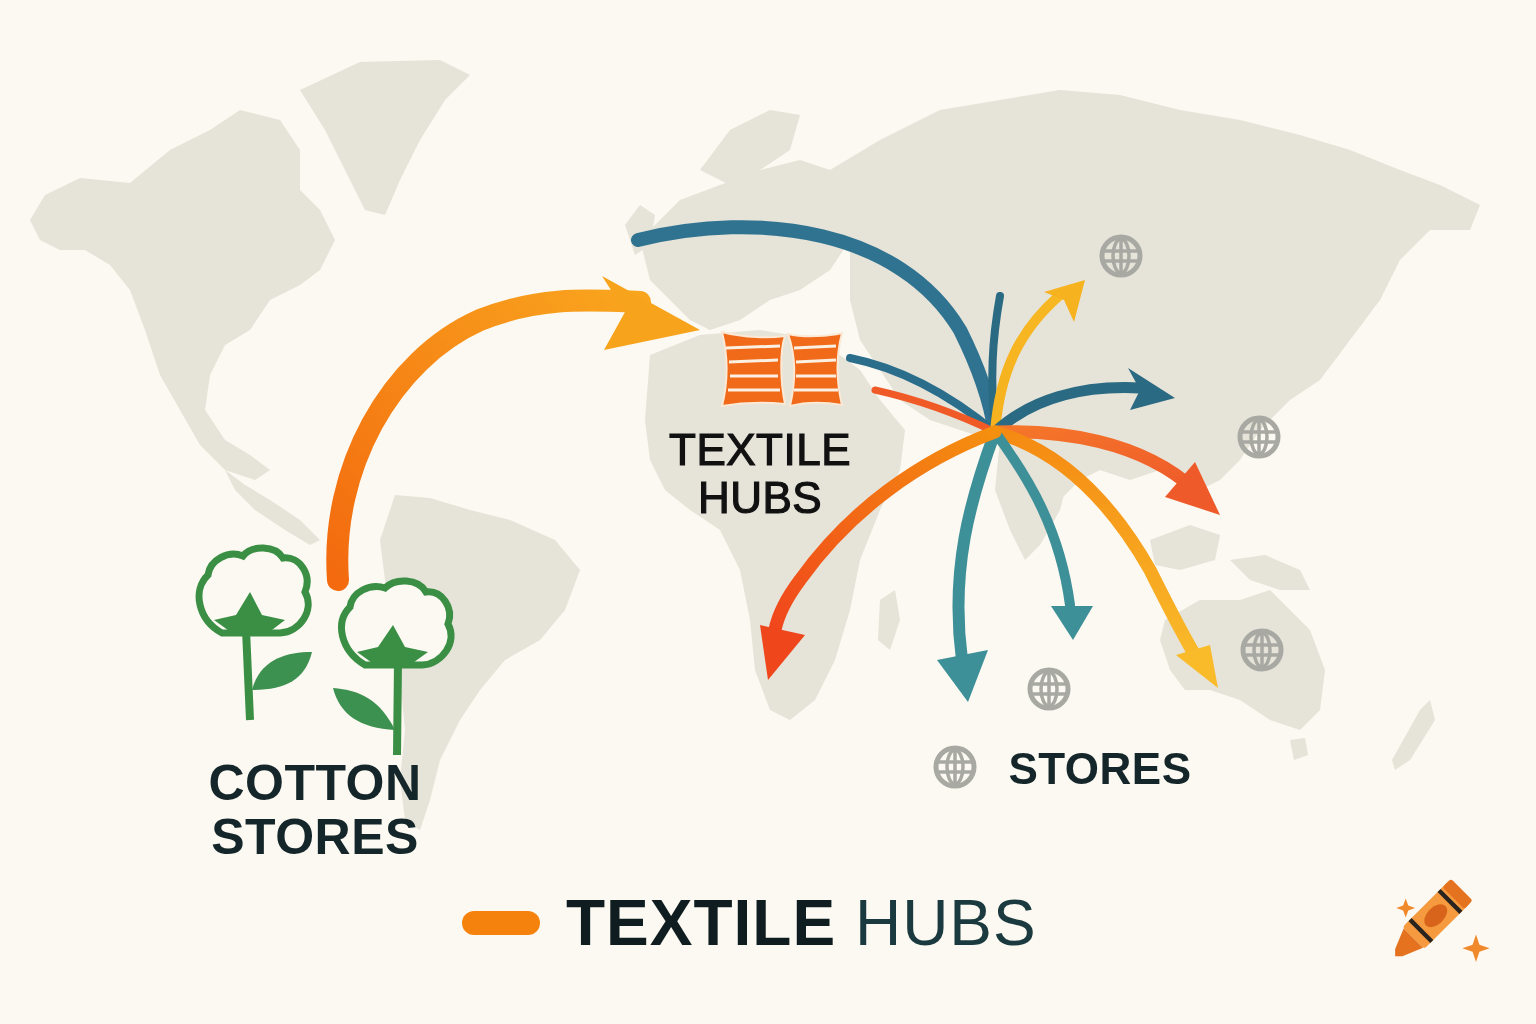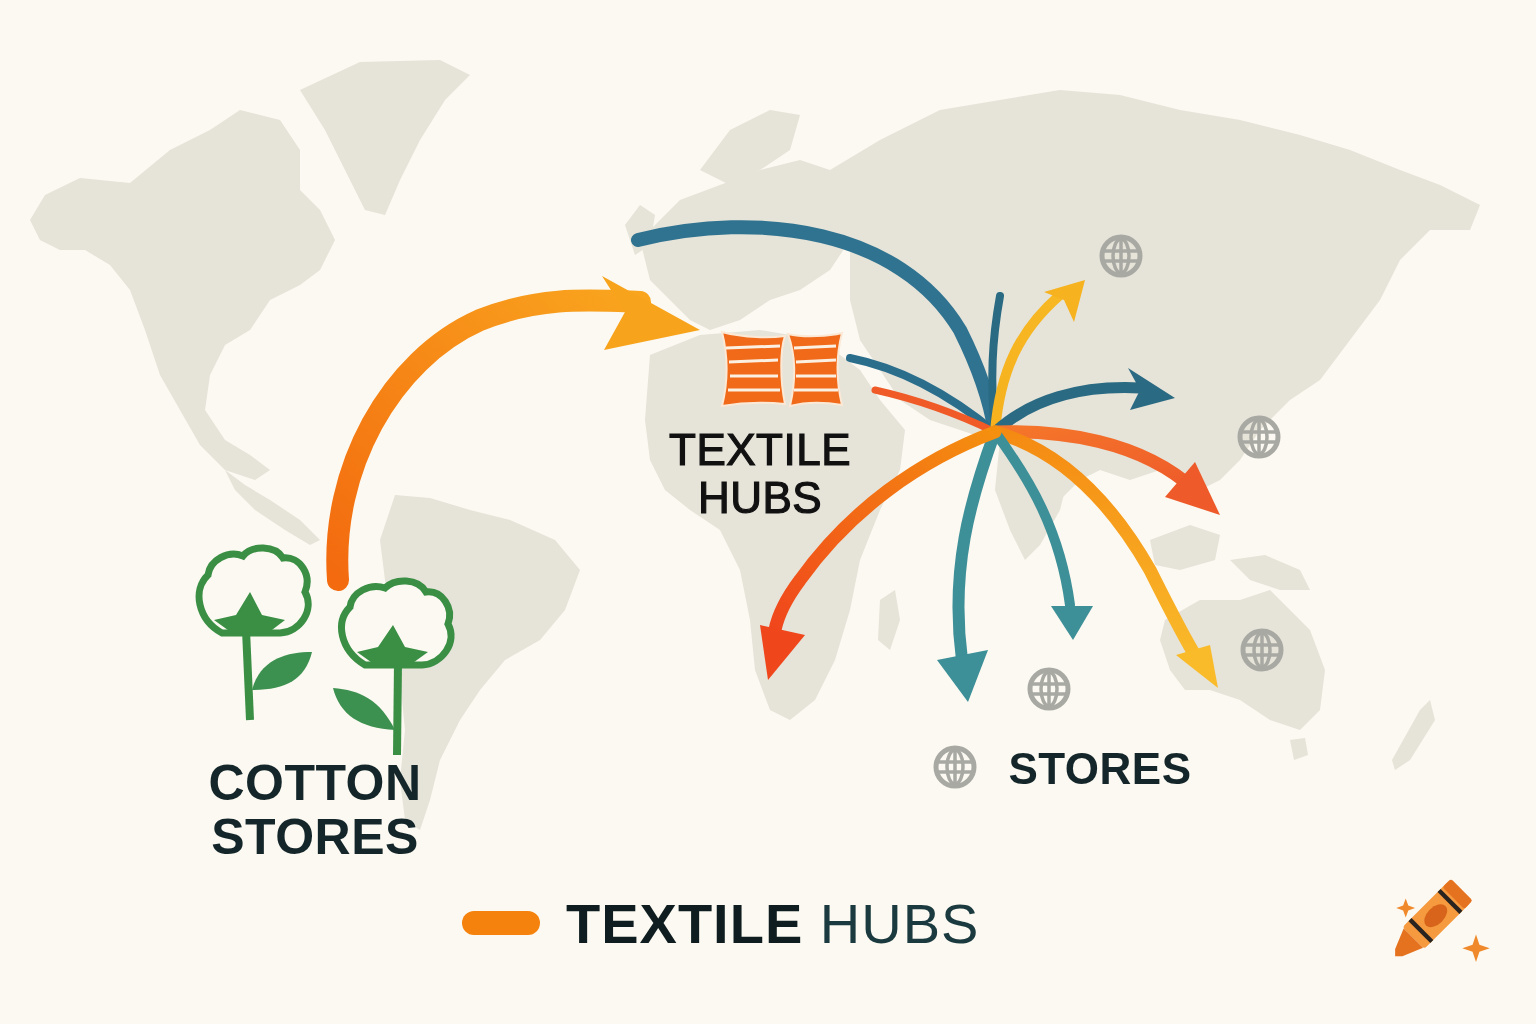--- a/index.html
+++ b/index.html
@@ -13,21 +13,21 @@
   svg.layer { position:absolute; left:0; top:0; width:1536px; height:1024px; }
   .label {
     position:absolute; color:#14262a; font-weight:700;
     text-align:center; letter-spacing:0.5px; line-height:1.08;
   }
   .label-cotton { left:190px; top:756px; width:250px; font-size:50px; }
   .label-textile { left:660px; top:426px; width:200px; font-size:44px; color:#111; font-weight:400; -webkit-text-stroke:1.2px #111; line-height:1.1; }
   .label-stores { left:1000px; top:745px; width:200px; font-size:44px; }
   .legend { position:absolute; left:462px; top:893px; height:60px; display:flex; align-items:center; }
   .legend-swatch { width:78px; height:24px; border-radius:12px; background:#f5820c; margin-right:26px; }
-  .legend-text { font-size:56px; color:#0f1d20; letter-spacing:1px; }
+  .legend-text { font-size:64px; color:#0f1d20; letter-spacing:1px; }
   .legend-text b { font-weight:700; }
   .legend-text span.thin { font-weight:400; color:#1b3a3f; }
   .crayon { position:absolute; left:1380px; top:866px; width:120px; height:120px; }
 </style>
 </head>
 <body>
 
 <div class="canvas">
 
   <svg class="layer" viewBox="0 0 1536 1024">

